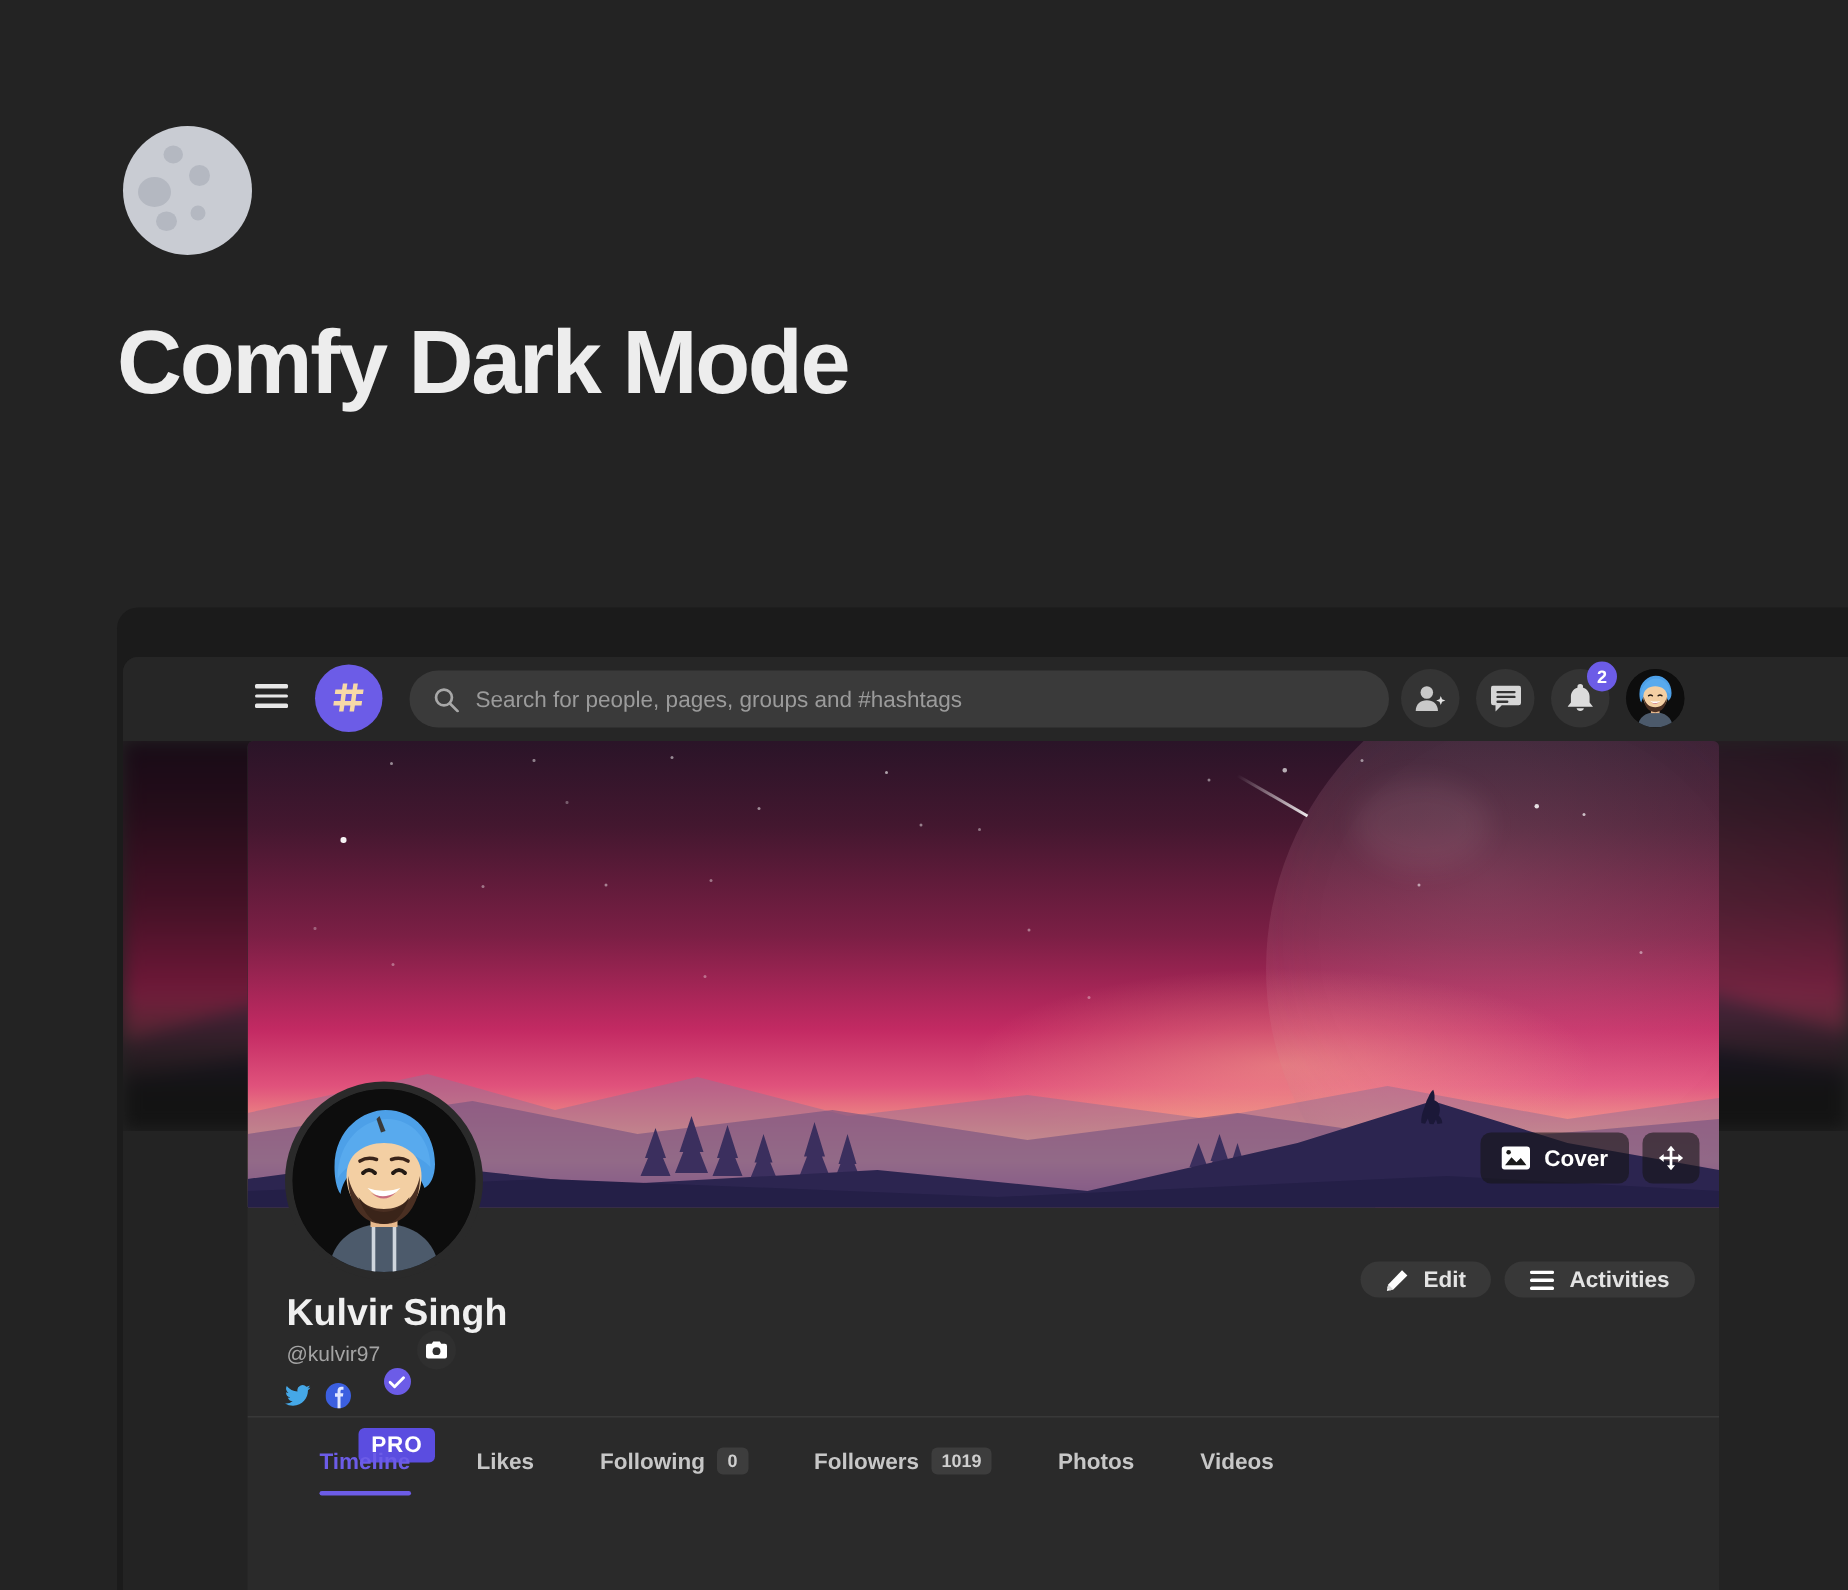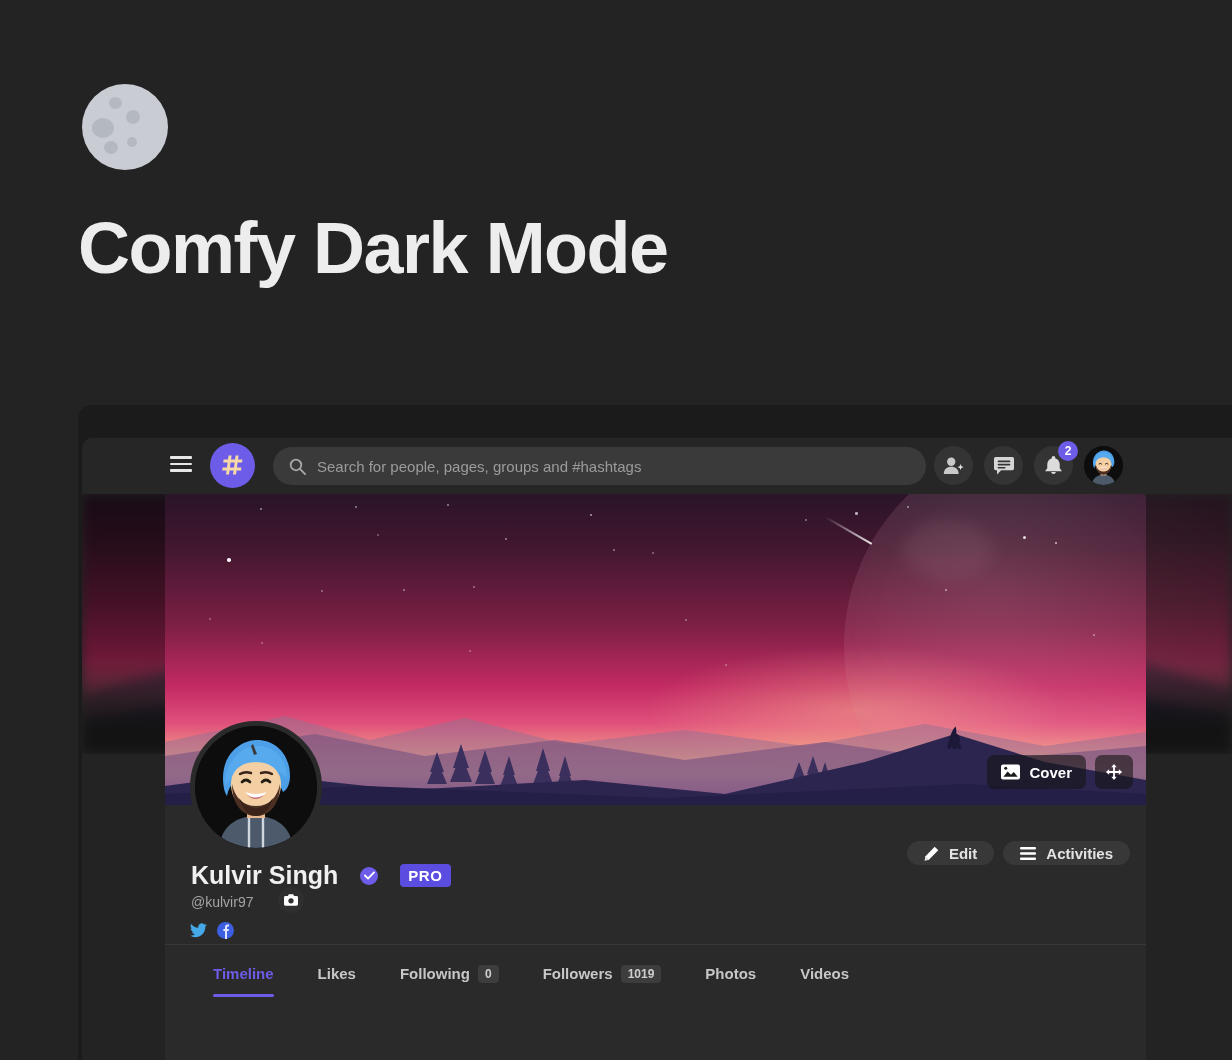--- a/index.html
+++ b/index.html
@@ -23,21 +23,21 @@
   }
   .crater { position: absolute; border-radius: 50%; background: #b4b8c1; }
   .c1 { width: 22px; height: 20px; left: 10px; top: 34px; }
   .c2 { width: 13px; height: 12px; left: 27px; top: 13px; }
   .c3 { width: 14px; height: 14px; left: 44px; top: 26px; }
   .c4 { width: 14px; height: 13px; left: 22px; top: 57px; }
   .c5 { width: 10px; height: 10px; left: 45px; top: 53px; }
 
   .hero-title {
     position: absolute; left: 78px; top: 212px;
-    font-size: 72px; font-weight: 700; color: #ededed;
+    font-size: 60px; font-weight: 700; color: #ededed;
     letter-spacing: -1.5px; line-height: 1;
   }
 
   
   .window-shell {
     position: absolute; left: 78px; top: 405px;
     width: 1154px; height: 655px;
     background: #1b1b1b;
     border-radius: 14px 0 0 0;
   }
@@ -189,21 +189,21 @@
   }
   .pbtn {
     height: 24px; background: #383838; border-radius: 18px;
     display: flex; align-items: center; gap: 10px;
     padding: 0 17px; color: #e3e3e3; font-size: 15px; font-weight: 700;
     cursor: pointer;
   }
 
   .name-row {
     position: absolute; left: 26px; top: 56px;
-    display: flex; align-items: center; gap: 22px;
+    display: flex; align-items: center; gap: 22px; flex-direction: column;
   }
   .pname { font-size: 25px; font-weight: 700; color: #f0f0f0; }
   .verified {
     width: 18px; height: 18px; border-radius: 50%; background: #6c5ce7;
     display: flex; align-items: center; justify-content: center;
   }
   .pro-badge {
     background: #5b4de0; color: #fff; font-size: 15px; font-weight: 700;
     letter-spacing: .6px; border-radius: 4px; padding: 3px 8px;
   }
@@ -214,21 +214,21 @@
   .socials {
     position: absolute; left: 25px; top: 117px;
     display: flex; align-items: center; gap: 10px;
   }
   .social-ic { cursor: pointer; }
 
   
   .tabbar {
     position: absolute; left: 0; bottom: 0; width: 981px; height: 58px;
     border-top: 1px solid #383838;
-    display: flex; align-items: center; padding-left: 26px; gap: 0;
+    display: flex; padding-left: 26px; gap: 0;
   }
   .tab {
     display: flex; align-items: center; gap: 8px;
     height: 58px; padding: 0 22px;
     color: #c7c7c7; font-size: 15px; font-weight: 700;
     position: relative; cursor: pointer;
   }
   .tab.active { color: #6c5ce7; }
   .tab.active::after {
     content: ''; position: absolute; left: 22px; right: 22px; bottom: 6px;

